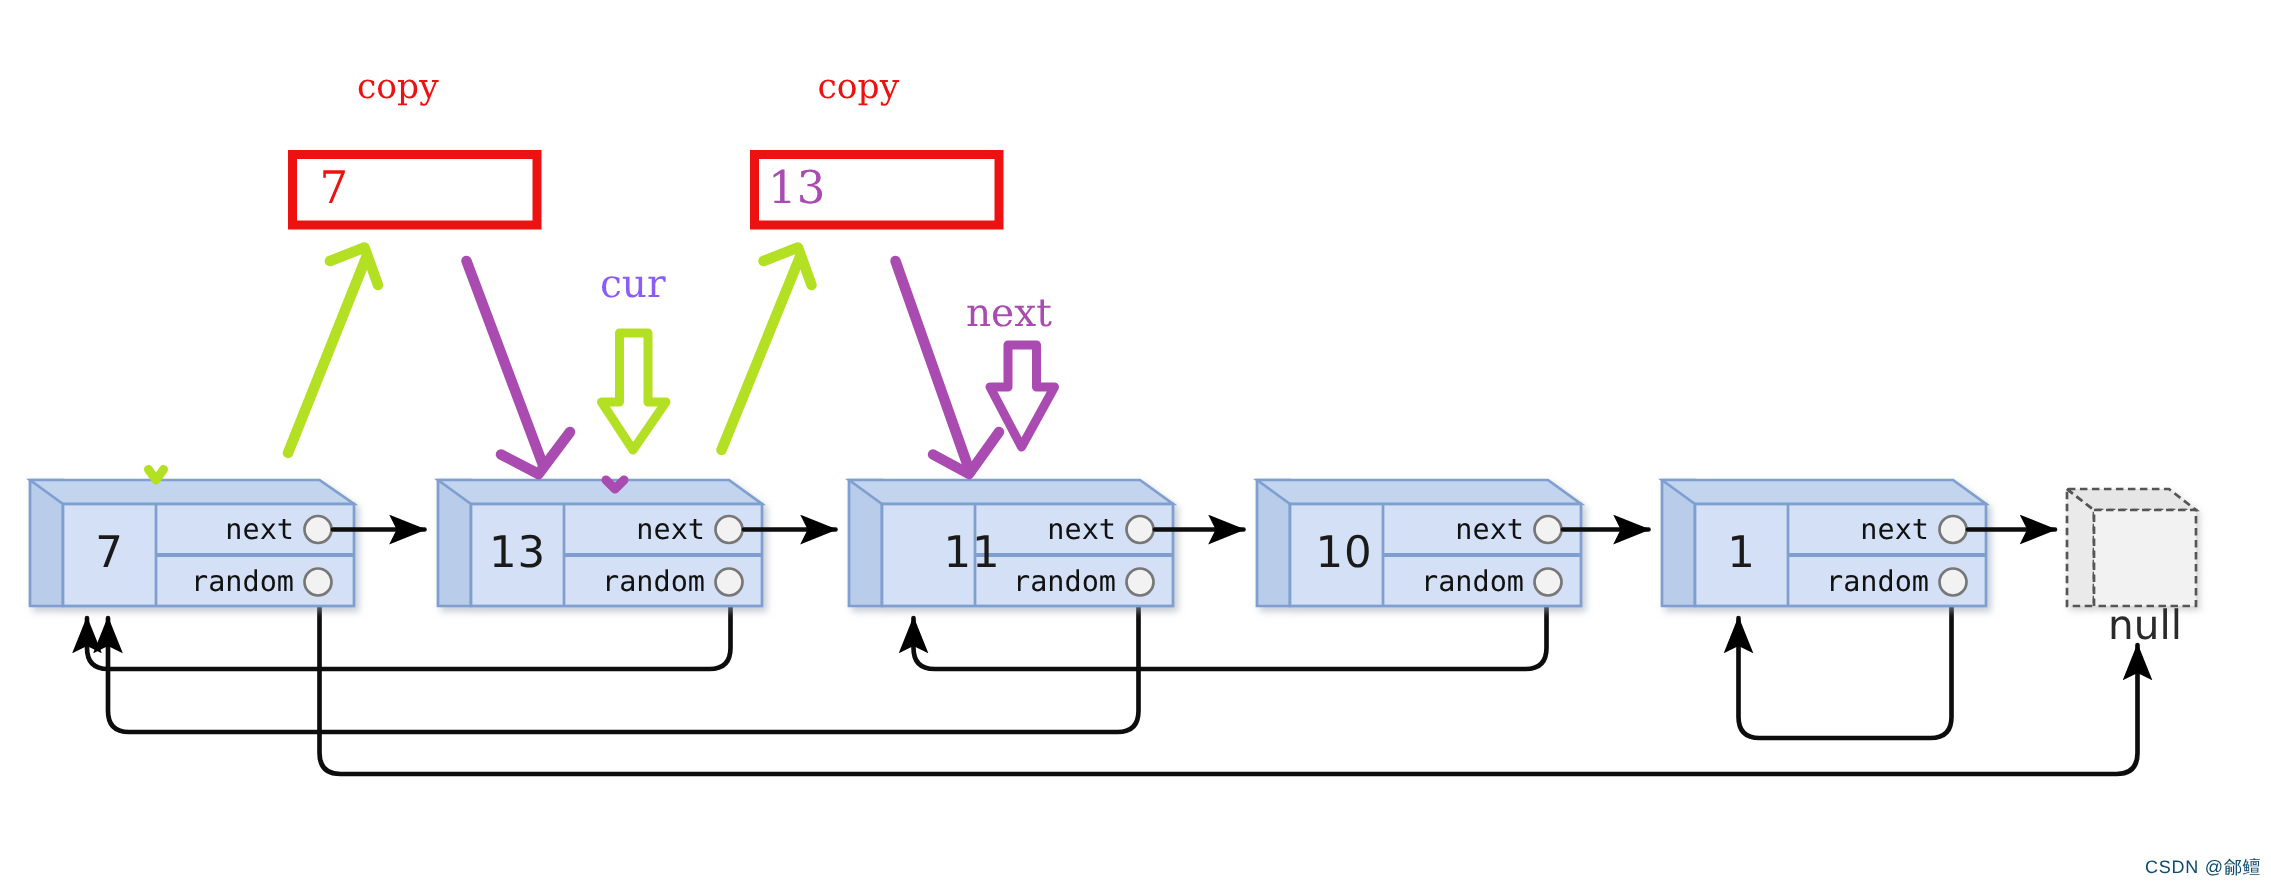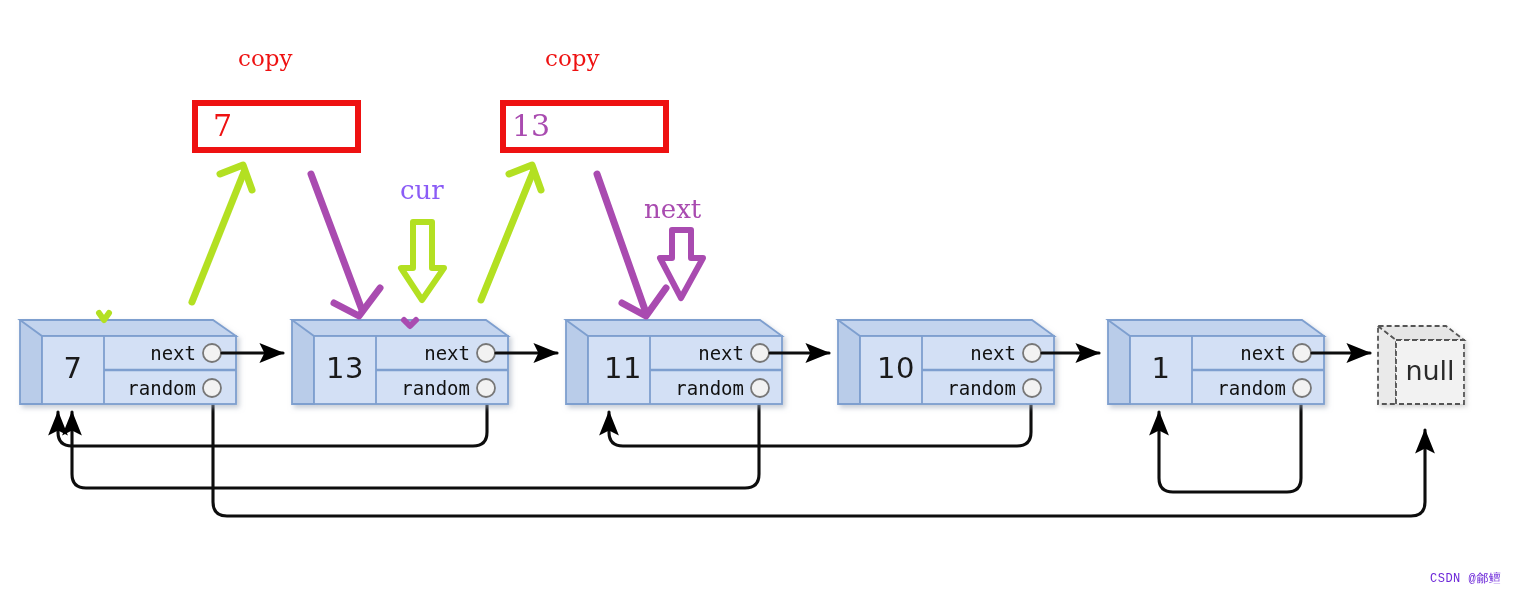--- a/index.html
+++ b/index.html
@@ -42,20 +42,21 @@
     line-height: 1;
     white-space: nowrap;
   }
   .null-label {
     position: absolute;
     font-family: "DejaVu Sans", sans-serif;
     font-size: 27px;
     color: #2a2a2a;
     text-align: center;
     line-height: 1;
+    margin-top: 47px;
   }
   
   .anno {
     position: absolute;
     font-family: "DejaVu Serif", serif;
     line-height: 1;
     white-space: nowrap;
   }
   .anno.copy {
     font-size: 23px;
@@ -71,23 +72,23 @@
   }
   .copybox-val {
     position: absolute;
     font-family: "DejaVu Serif", serif;
     font-size: 30px;
     line-height: 1;
     white-space: nowrap;
   }
   .watermark {
     position: absolute;
-    font-family: Liberation Mono, monospace;
+    font-family: Liberation Sans, sans-serif;
     font-size: 12px;
-    color: #6d28d9;
+    color: #0c4a6e;
     white-space: nowrap;
     letter-spacing: 0.5px;
   }
 </style>
 </head>
 <body>
 
 <div id="stage">
 
   <svg id="vec" viewBox="0 0 1514 594">
@@ -209,21 +210,21 @@
     <g fill="none" stroke="#a94bb0" stroke-width="6" stroke-linejoin="round" stroke-linecap="round">
       <path d="M672,230 L691,230 L691,258 L703,258 L681,298 L660,258 L672,258 z"></path>
     </g>
 
     <rect x="195" y="103" width="163" height="47" fill="#ffffff" stroke="#ee1111" stroke-width="6"></rect>
     <rect x="503" y="103" width="163" height="47" fill="#ffffff" stroke="#ee1111" stroke-width="6"></rect>
   </svg>
 
   <div class="node-val" style="left:42px; top:354px; width:62px;">7</div>
   <div class="node-val" style="left:314px; top:354px; width:62px;">13</div>
-  <div class="node-val" style="left:592px; top:354px; width:62px;">11</div>
+  <div class="node-val" style="left:617px; top:354px; width:62px;">11</div>
   <div class="node-val" style="left:860px; top:354px; width:72px;">10</div>
   <div class="node-val" style="left:1130px; top:354px; width:62px;">1</div>
 
   <div class="field-label" style="left:108px; top:344px; width:88px;">next</div>
   <div class="field-label" style="left:104px; top:379px; width:92px;">random</div>
 
   <div class="field-label" style="left:382px; top:344px; width:88px;">next</div>
   <div class="field-label" style="left:378px; top:379px; width:92px;">random</div>
 
   <div class="field-label" style="left:656px; top:344px; width:88px;">next</div>

